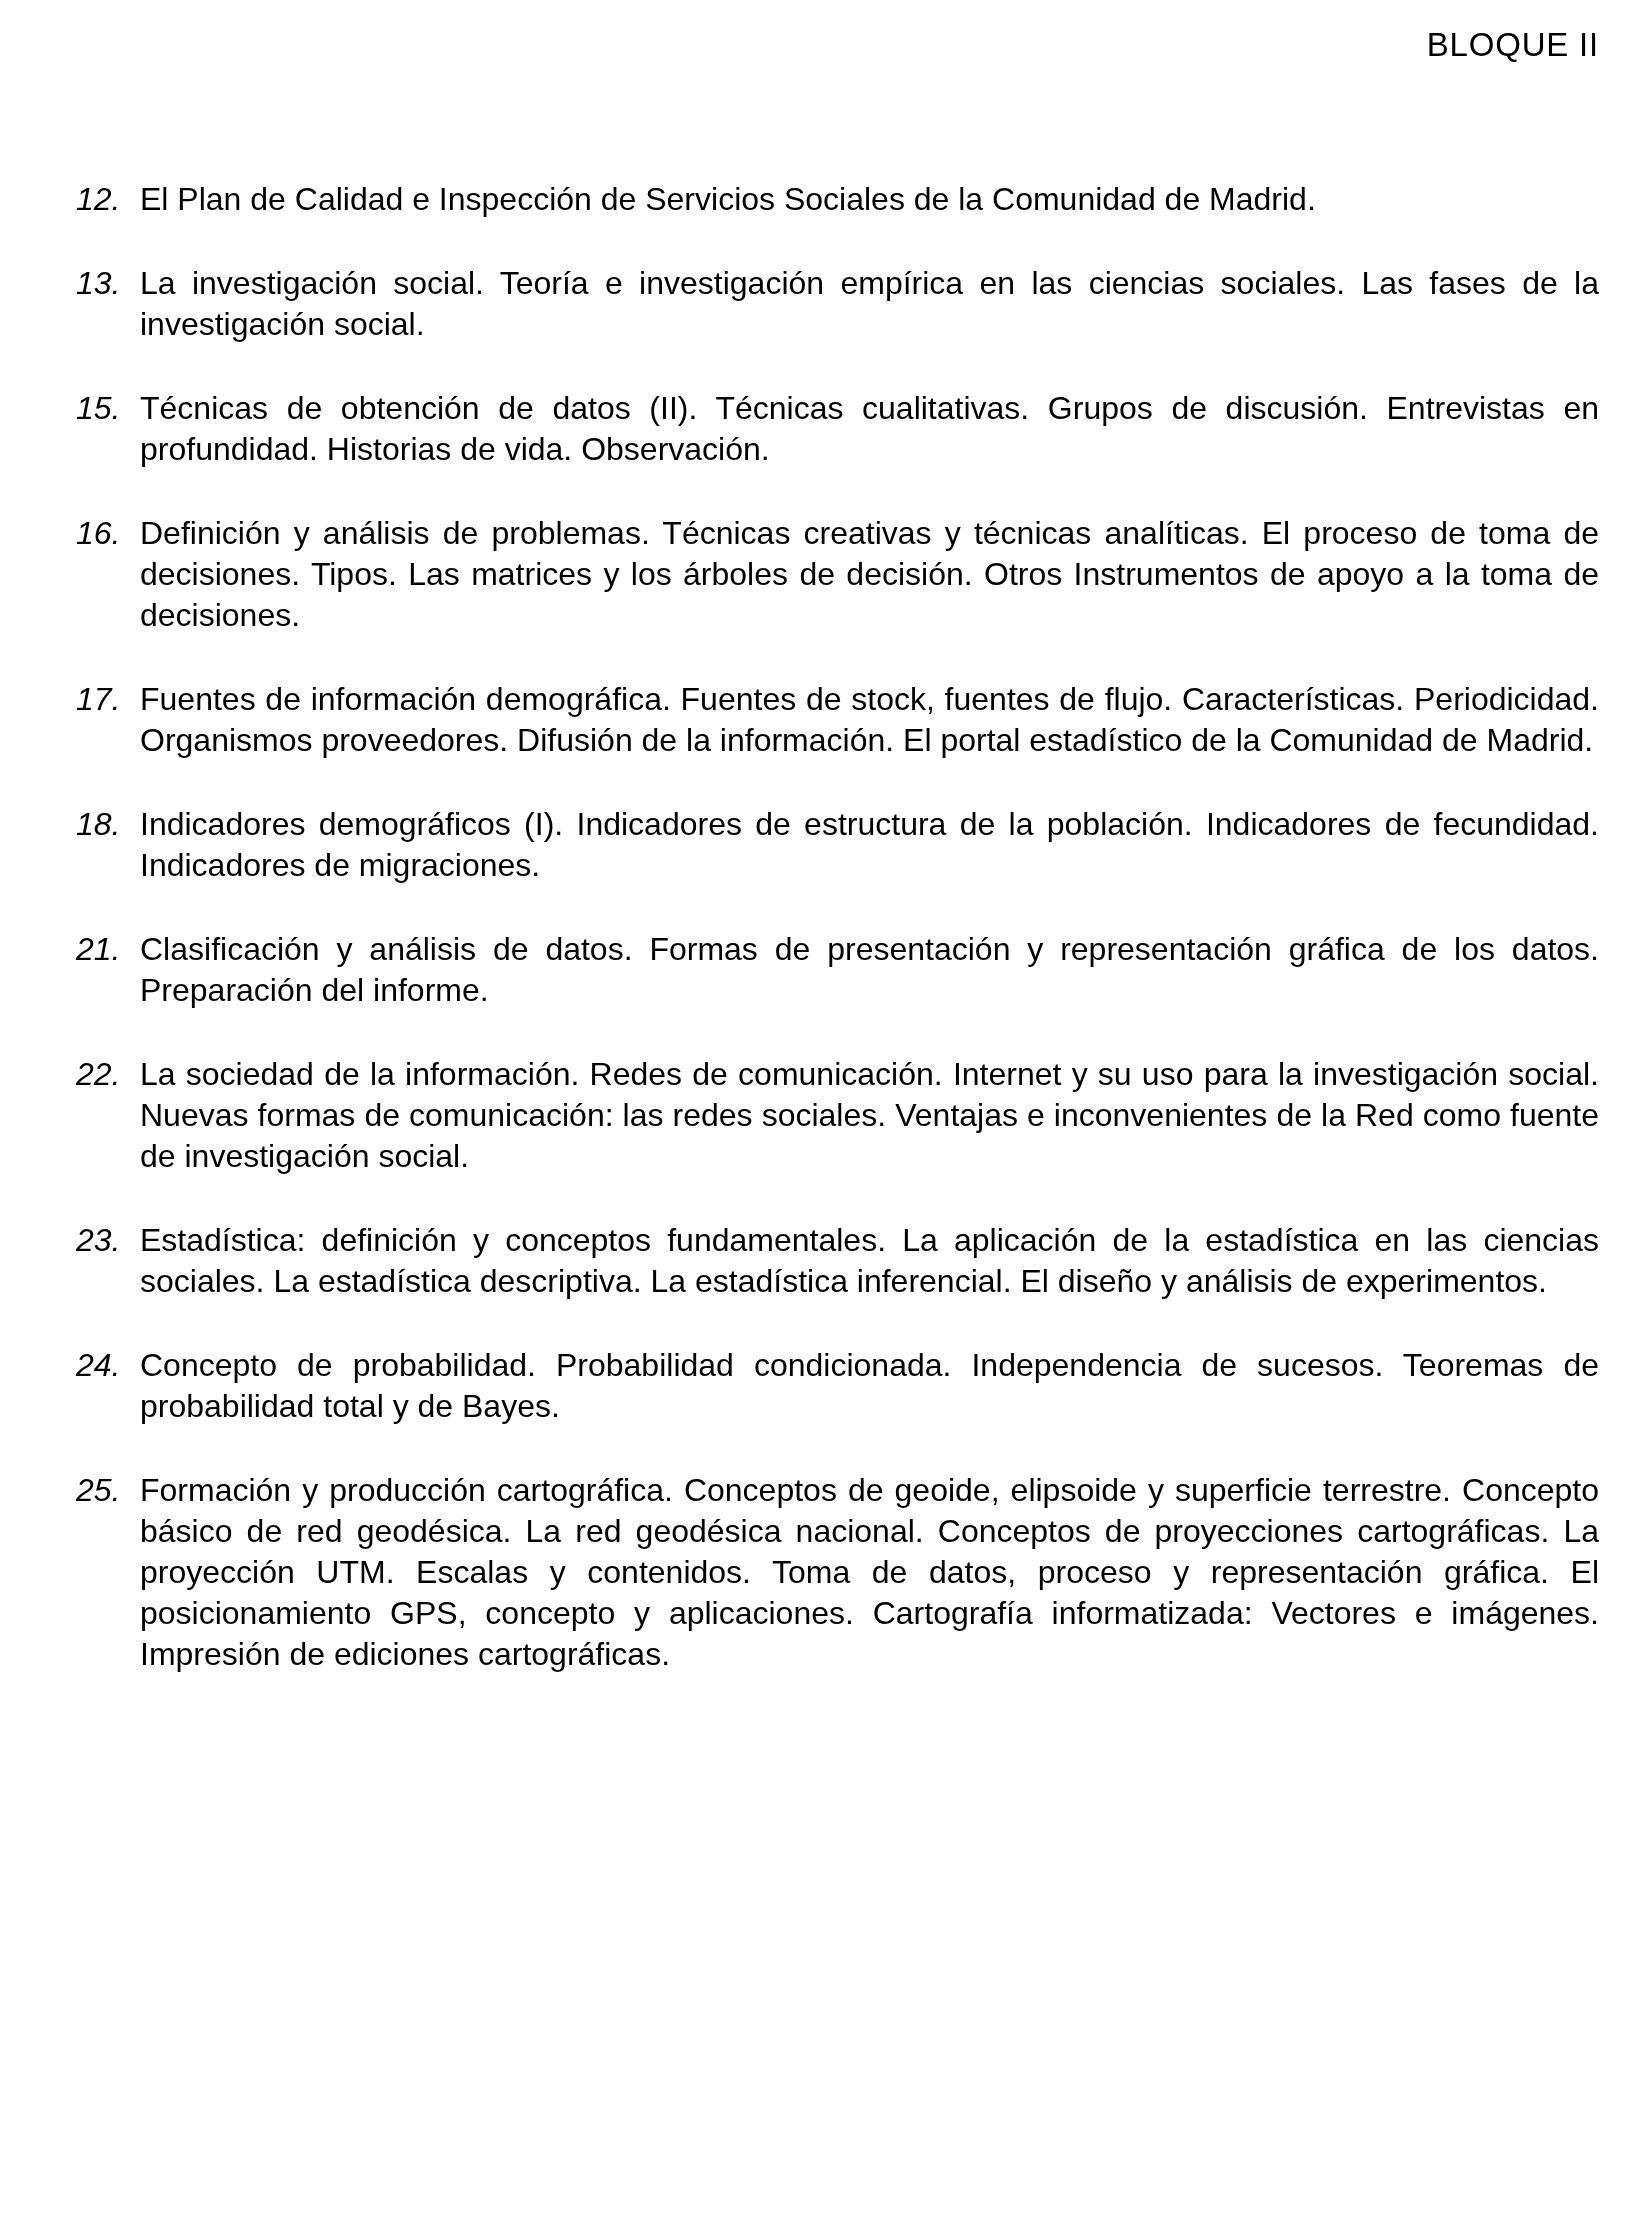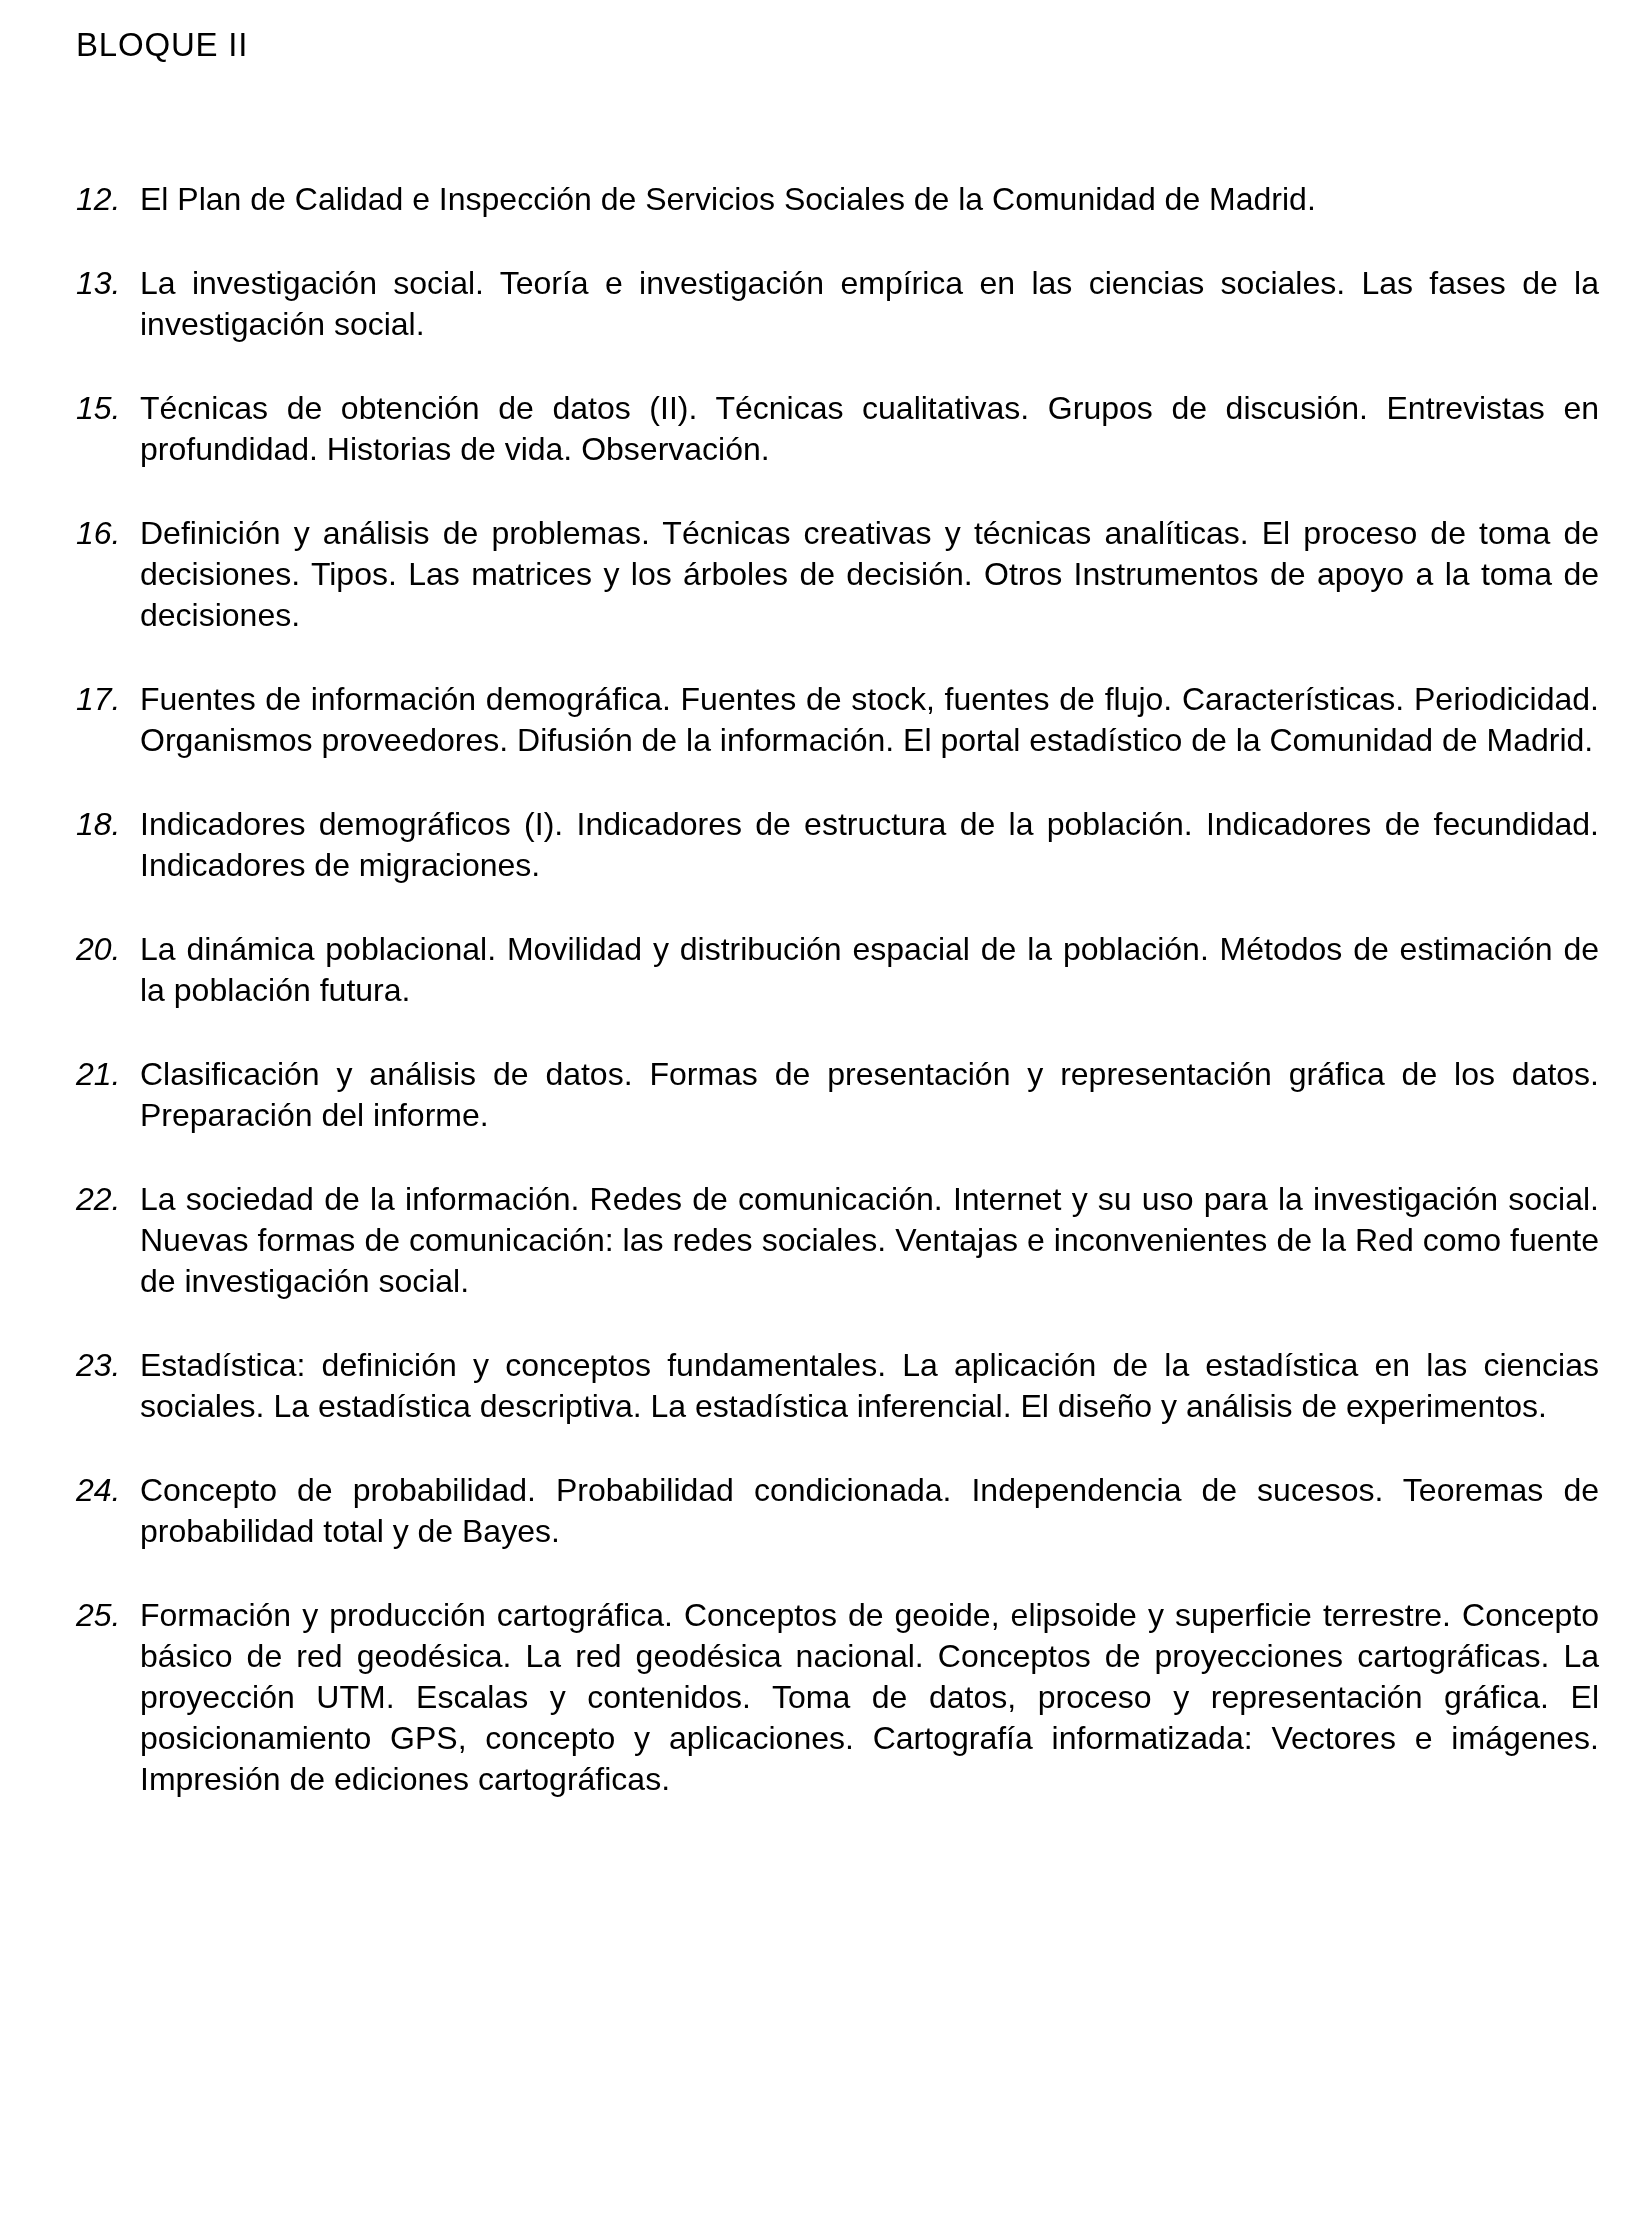--- a/index.html
+++ b/index.html
@@ -16,21 +16,21 @@
     overflow: hidden;
   }
   .page {
     box-sizing: border-box;
     width: 1646px;
     height: 2227px;
     padding: 26px 47px 30px 76px;
     background: #ffffff;
   }
   .doc-title {
-    text-align: left;
+    text-align: right;
     font-size: 33px;
     font-weight: 400;
     letter-spacing: 0.8px;
     margin: 0 0 115px 0;
     color: #000000;
   }
   .topic-list {
     margin: 0;
     padding: 0;
   }
@@ -60,21 +60,20 @@
 <div class="page">
   <h1 class="doc-title">BLOQUE II</h1>
 
   <div class="topic-list" id="topic-list">
       <p class="item"><span class="num">12.</span><span>El Plan de Calidad e Inspección de Servicios Sociales de la Comunidad de Madrid.</span></p>
       <p class="item"><span class="num">13.</span><span>La investigación social. Teoría e investigación empírica en las ciencias sociales. Las fases de la investigación social.</span></p>
       <p class="item"><span class="num">15.</span><span>Técnicas de obtención de datos (II). Técnicas cualitativas. Grupos de discusión. Entrevistas en profundidad. Historias de vida. Observación.</span></p>
       <p class="item"><span class="num">16.</span><span>Definición y análisis de problemas. Técnicas creativas y técnicas analíticas. El proceso de toma de decisiones. Tipos. Las matrices y los árboles de decisión. Otros Instrumentos de apoyo a la toma de decisiones.</span></p>
       <p class="item"><span class="num">17.</span><span>Fuentes de información demográfica. Fuentes de stock, fuentes de flujo. Características. Periodicidad. Organismos proveedores. Difusión de la información. El portal estadístico de la Comunidad de Madrid.</span></p>
       <p class="item"><span class="num">18.</span><span>Indicadores demográficos (I). Indicadores de estructura de la población. Indicadores de fecundidad. Indicadores de migraciones.</span></p>
-      <p class="item"><span class="num">20.</span><span>La dinámica poblacional. Movilidad y distribución espacial de la población. Métodos de estimación de la población futura.</span></p>
       <p class="item"><span class="num">21.</span><span>Clasificación y análisis de datos. Formas de presentación y representación gráfica de los datos. Preparación del informe.</span></p>
       <p class="item"><span class="num">22.</span><span>La sociedad de la información. Redes de comunicación. Internet y su uso para la investigación social. Nuevas formas de comunicación: las redes sociales. Ventajas e inconvenientes de la Red como fuente de investigación social.</span></p>
       <p class="item"><span class="num">23.</span><span>Estadística: definición y conceptos fundamentales. La aplicación de la estadística en las ciencias sociales. La estadística descriptiva. La estadística inferencial. El diseño y análisis de experimentos.</span></p>
       <p class="item"><span class="num">24.</span><span>Concepto de probabilidad. Probabilidad condicionada. Independencia de sucesos. Teoremas de probabilidad total y de Bayes.</span></p>
       <p class="item"><span class="num">25.</span><span>Formación y producción cartográfica. Conceptos de geoide, elipsoide y superficie terrestre. Concepto básico de red geodésica. La red geodésica nacional. Conceptos de proyecciones cartográficas. La proyección UTM. Escalas y contenidos. Toma de datos, proceso y representación gráfica. El posicionamiento GPS, concepto y aplicaciones. Cartografía informatizada: Vectores e imágenes. Impresión de ediciones cartográficas.</span></p>
     </div>
 </div>
 
 
 </body></html>

